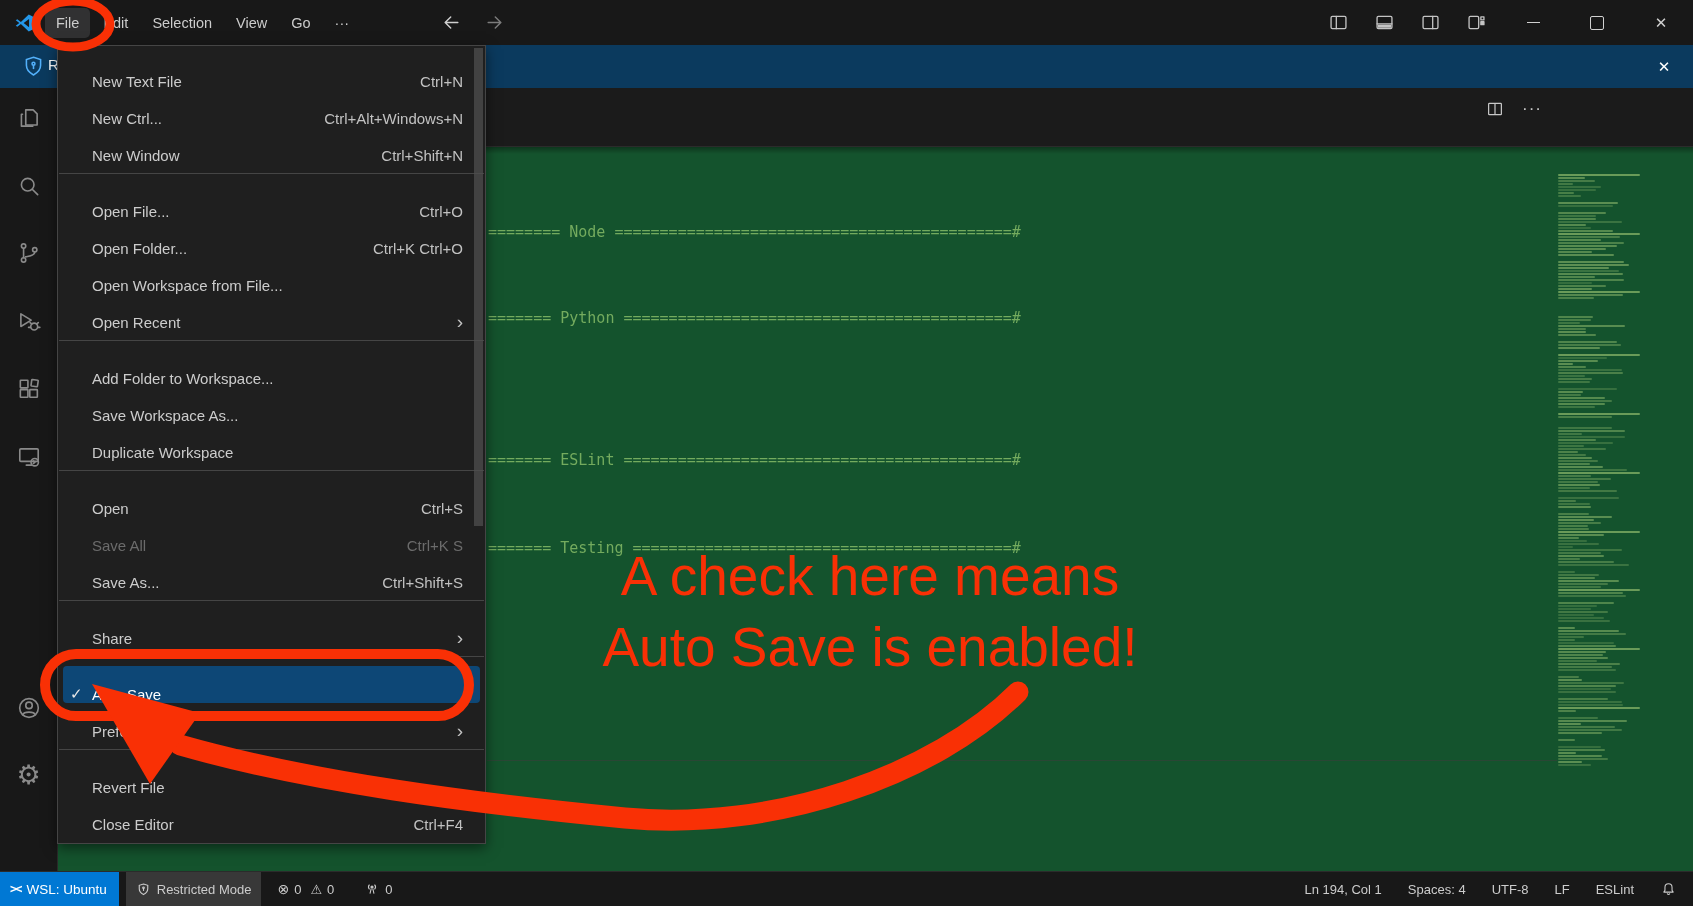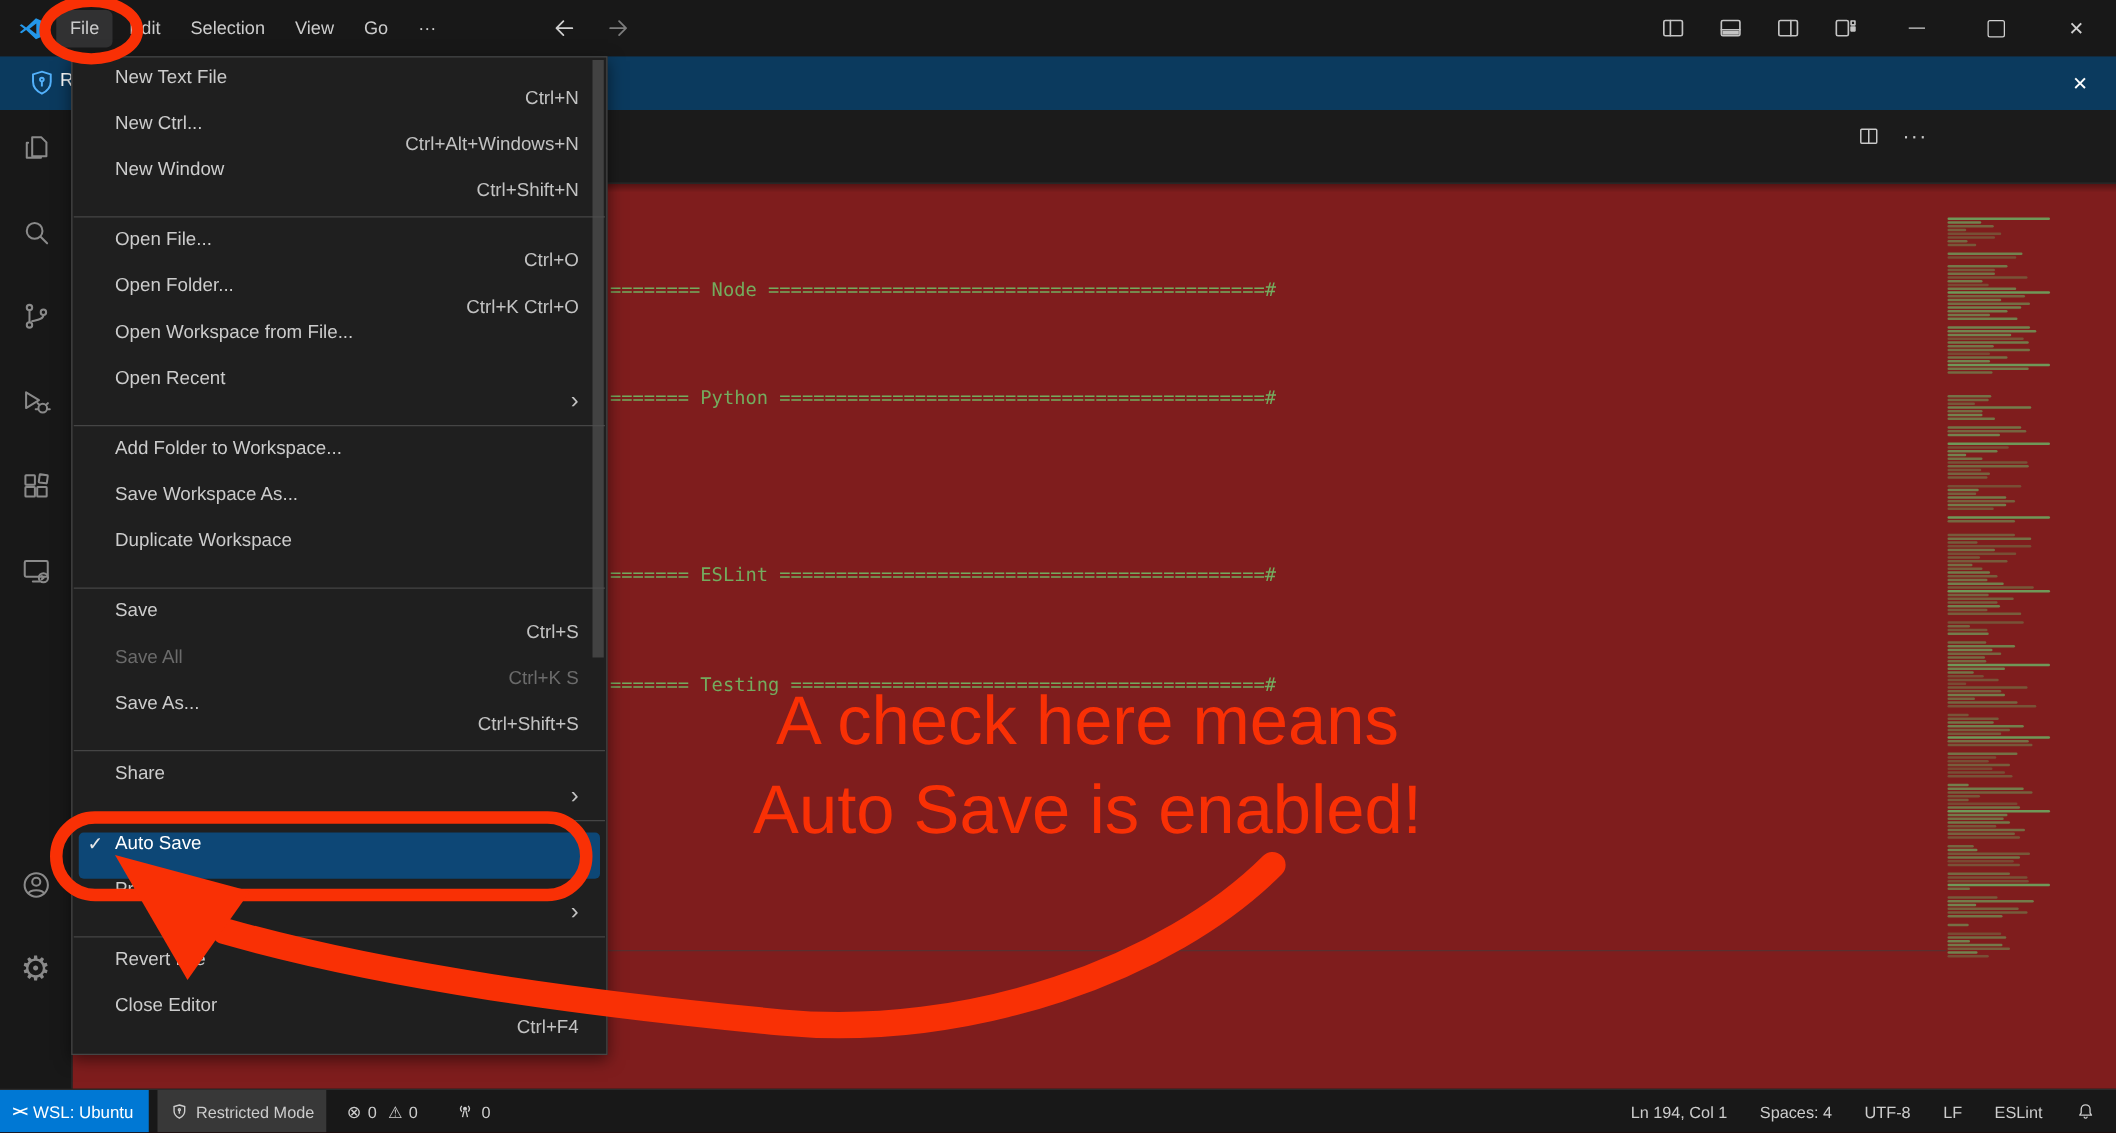--- a/index.html
+++ b/index.html
@@ -27,32 +27,32 @@
   .banner .b-prefix{position:absolute;left:48px;top:11px;}
   .banner .b-body{position:absolute;left:492px;top:0;height:43px;display:flex;align-items:center;gap:28px;}
   .banner a{color:#ffffff;text-decoration:underline;}
   .banner .b-close{position:absolute;right:14px;top:0;height:43px;width:30px;display:grid;place-items:center;font-size:15px;color:#fff;}
   
   .activitybar{position:absolute;left:0;top:88px;bottom:34px;width:57px;background:#181818;border-right:1px solid #2a2a2a;z-index:5;}
   .act-icon{position:absolute;left:0;width:57px;height:40px;display:grid;place-items:center;color:#8a8a8a;}
   
   .tabbar{position:absolute;left:57px;top:88px;right:0;height:58px;background:#1b1b1b;border-bottom:1px solid #2b2b2b;z-index:4;}
   .ed-actions{position:absolute;top:8px;left:1429px;display:flex;gap:18px;color:#c9c9c9;align-items:center;height:26px;}
-  .editor{position:absolute;left:57px;top:147px;right:0;bottom:34px;background:#7f1d1d;overflow:hidden;}
+  .editor{position:absolute;left:57px;top:147px;right:0;bottom:34px;background:#14532d;overflow:hidden;}
   .edshadow{position:absolute;left:0;right:0;top:0;height:7px;background:linear-gradient(rgba(0,0,0,.35),transparent);}
   .code-line{position:absolute;left:431px;font-family:"DejaVu Sans Mono",monospace;font-size:15px;line-height:20px;
       white-space:pre;color:#74ab5e;}
   .hline{position:absolute;left:430px;width:1070px;height:1px;background:#3c3c3c;opacity:.55;}
   .minimap{position:absolute;left:1501px;top:27px;width:86px;bottom:0;}
   .mm-row{height:2px;margin-bottom:1px;background:#6f9f5c;border-radius:1px;}
   .mm-blank{height:4px;}
   
   .ctx-menu{position:absolute;left:57px;top:45px;width:429px;background:#1f1f1f;border:1px solid #454545;
       box-shadow:0 4px 12px rgba(0,0,0,.5);padding:7px 0 10px 0;z-index:40;box-sizing:border-box;}
-  .mi{height:37px;display:flex;align-items:flex-start;padding:0 22px 0 34px;position:relative;font-size:15px;color:#cccccc;flex-direction:column;}
+  .mi{height:37px;display:flex;align-items:flex-end;padding:0 22px 0 34px;position:relative;font-size:15px;color:#cccccc;}
   .mi .lab{flex:0 0 auto;}
   .mi .sc{margin-left:auto;color:#c2c2c2;}
   .mi .sub{margin-left:auto;font-size:19px;color:#c2c2c2;line-height:1;}
   .mi .chk{position:absolute;left:11px;font-size:15px;color:#e8e8e8;}
   .mi.disabled, .mi.disabled .sc{color:#6b6b6b;}
   .mi.hl{background:#0d4776;color:#ffffff;margin:0 5px;padding:0 17px 0 29px;border-radius:4px;}
   .mi.hl .chk{left:7px;}
   .msep{height:1px;background:#454545;margin:9px 1px;}
   .menu-scroll{position:absolute;right:2px;top:2px;width:9px;height:478px;background:#4f4f4f;opacity:.75;}
   
@@ -461,21 +461,21 @@
         <span class="lab">Add Folder to Workspace...</span>
       </div>
       <div class="mi">
         <span class="lab">Save Workspace As...</span>
       </div>
       <div class="mi">
         <span class="lab">Duplicate Workspace</span>
       </div>
       <div class="msep"></div>
       <div class="mi">
-        <span class="lab">Save</span>
+        <span class="lab">Open</span>
         <span class="sc">Ctrl+S</span>
       </div>
       <div class="mi disabled">
         <span class="lab">Save All</span>
         <span class="sc">Ctrl+K S</span>
       </div>
       <div class="mi">
         <span class="lab">Save As...</span>
         <span class="sc">Ctrl+Shift+S</span>
       </div>

